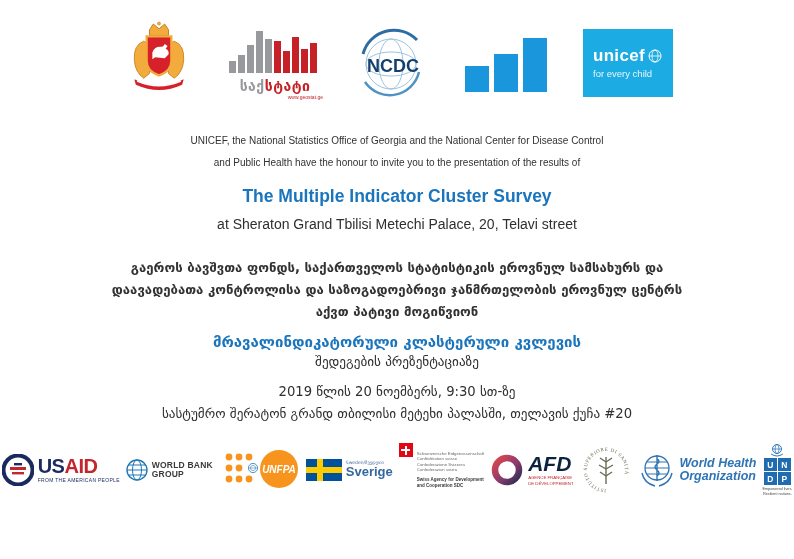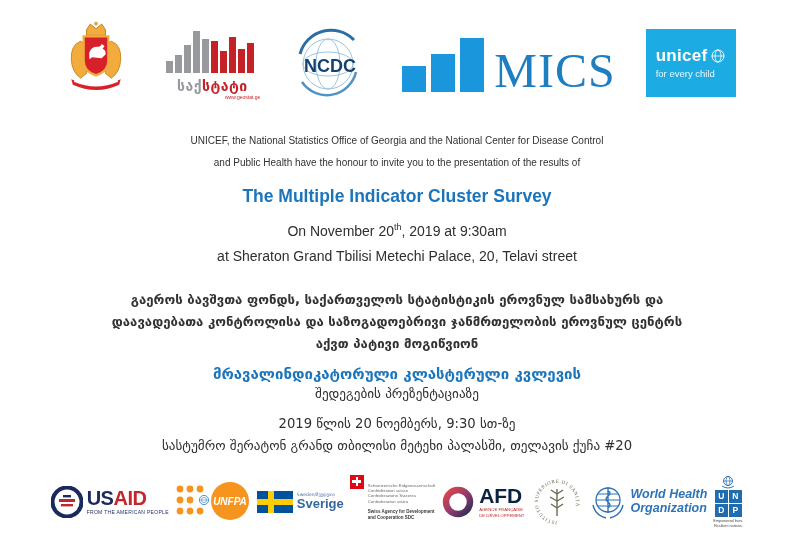--- a/index.html
+++ b/index.html
@@ -45,21 +45,21 @@
   .se-flag{width:36px;height:22px;background:#00529b;position:relative;flex-shrink:0;}
   .se-flag::before{content:"";position:absolute;left:11px;top:0;width:6px;height:22px;background:#fecc02;}
   .se-flag::after{content:"";position:absolute;left:0;top:8px;width:36px;height:6px;background:#fecc02;}
   .swiss-flag{width:14px;height:14px;background:#e30613;position:relative;flex-shrink:0;align-self:flex-start;}
   .swiss-flag::before{content:"";position:absolute;left:5.8px;top:2.5px;width:2.6px;height:9px;background:#fff;}
   .swiss-flag::after{content:"";position:absolute;left:2.5px;top:5.8px;width:9px;height:2.6px;background:#fff;}
   .sdc-col{display:flex;flex-direction:column;gap:0;}
   .sdc-l{font-size:4.3px;color:#6a6a6a;line-height:1.25;}
   .sdc-agency{font-size:4.5px;font-weight:bold;color:#3a3a3a;line-height:1.3;margin-top:5px;}
   .afd-col{display:flex;flex-direction:column;}
-  .afd-word{font-size:21px;font-weight:bold;color:#0c2340;line-height:1;}
+  .afd-word{font-size:21px;font-weight:bold;color:#0c2340;line-height:1;font-style:italic;}
   .afd-sub{font-size:4.3px;color:#c1272d;line-height:1.3;margin-top:1px;}
   .who-text{font-size:12.5px;font-weight:bold;color:#2e74b5;line-height:1.05;font-style:italic;}
   .undp{flex-direction:column;display:flex;align-items:center;gap:1px;}
   .undp-grid{display:grid;grid-template-columns:13px 13px;grid-template-rows:13px 13px;gap:1px;}
   .undp-cell{background:#1f6cb0;color:#fff;font-size:8.5px;font-weight:bold;display:flex;align-items:center;justify-content:center;}
   .undp-tag{font-size:3.8px;color:#4a4a4a;line-height:1.3;text-align:center;margin-top:1px;}
 </style>
 </head>
 <body>
 
@@ -107,21 +107,20 @@
         <text x="14" y="46" font-size="18" font-weight="bold" fill="#16406e" font-family="Liberation Sans, sans-serif">NCDC</text>
       </svg>
     </div>
 
     <div class="logo mics">
       <svg width="88" height="58" viewBox="0 0 88 58">
         <rect x="0" y="32" width="24" height="26" fill="#1a96dd"></rect>
         <rect x="29" y="20" width="24" height="38" fill="#1a96dd"></rect>
         <rect x="58" y="4" width="24" height="54" fill="#1a96dd"></rect>
       </svg>
-      <span class="mics-text">MICS</span>
     </div>
 
     <div class="logo">
       <div class="unicef-box">
         <div class="unicef-word">
           <span>unicef</span>
           <svg width="14" height="14" viewBox="0 0 14 14">
             <circle cx="7" cy="7" r="6" fill="none" stroke="#fff" stroke-width="1"></circle>
             <ellipse cx="7" cy="7" rx="3" ry="6" fill="none" stroke="#fff" stroke-width=".8"></ellipse>
             <line x1="1" y1="7" x2="13" y2="7" stroke="#fff" stroke-width=".8"></line>
@@ -132,21 +131,20 @@
     </div>
   </div>
 
   <p class="en-lines">
     <span>UNICEF, the National Statistics Office of Georgia and the National Center for Disease Control</span><br>
     <span>and Public Health have the honour to invite you to the presentation of the results of</span>
   </p>
 
   <h1 class="en-title">The Multiple Indicator Cluster Survey</h1>
 
-  <p class="en-date"><span>On November 20</span><sup>th</sup><span>, 2019 at 9:30am</span></p>
 
   <p class="en-venue">at Sheraton Grand Tbilisi Metechi Palace, 20, Telavi street</p>
 
   <p class="ka-lines ka">
     <span>გაეროს ბავშვთა ფონდს, საქართველოს სტატისტიკის ეროვნულ სამსახურს და</span><br>
     <span>დაავადებათა კონტროლისა და საზოგადოებრივი ჯანმრთელობის ეროვნულ ცენტრს</span><br>
     <span>აქვთ პატივი მოგიწვიონ</span>
   </p>
 
   <h2 class="ka-title ka">მრავალინდიკატორული კლასტერული კვლევის</h2>
@@ -162,20 +160,30 @@
         <path d="M8 13 h16 v3 h-16z" fill="#c1272d"></path>
         <path d="M10 18 h12 v2.4 h-12z" fill="#c1272d"></path>
         <path d="M12 9 h8 v2.4 h-8z" fill="#1a2a5e"></path>
       </svg>
       <div>
         <div class="usaid-word"><span class="us">US</span><span class="aid">AID</span></div>
         <div class="usaid-tag">FROM THE AMERICAN PEOPLE</div>
       </div>
     </div>
 
+    <div class="flogo">
+      <svg width="22" height="22" viewBox="0 0 22 22">
+        <circle cx="11" cy="11" r="10" fill="none" stroke="#1f78b4" stroke-width="1.4"></circle>
+        <ellipse cx="11" cy="11" rx="4.5" ry="10" fill="none" stroke="#1f78b4" stroke-width="1"></ellipse>
+        <line x1="1" y1="11" x2="21" y2="11" stroke="#1f78b4" stroke-width="1"></line>
+        <line x1="2.5" y1="6" x2="19.5" y2="6" stroke="#1f78b4" stroke-width="1"></line>
+        <line x1="2.5" y1="16" x2="19.5" y2="16" stroke="#1f78b4" stroke-width="1"></line>
+      </svg>
+      <span class="wb-text">WORLD BANK GROUP</span>
+    </div>
 
     <div class="flogo">
       <svg width="76" height="42" viewBox="0 0 76 42">
         <g fill="#f7941e">
           <circle cx="5" cy="8" r="3.4"></circle>
             <circle cx="15" cy="8" r="3.4"></circle>
             <circle cx="25" cy="8" r="3.4"></circle>
           <circle cx="5" cy="19" r="3.4"></circle>
             <circle cx="15" cy="19" r="3.4"></circle>
           <circle cx="5" cy="30" r="3.4"></circle>

